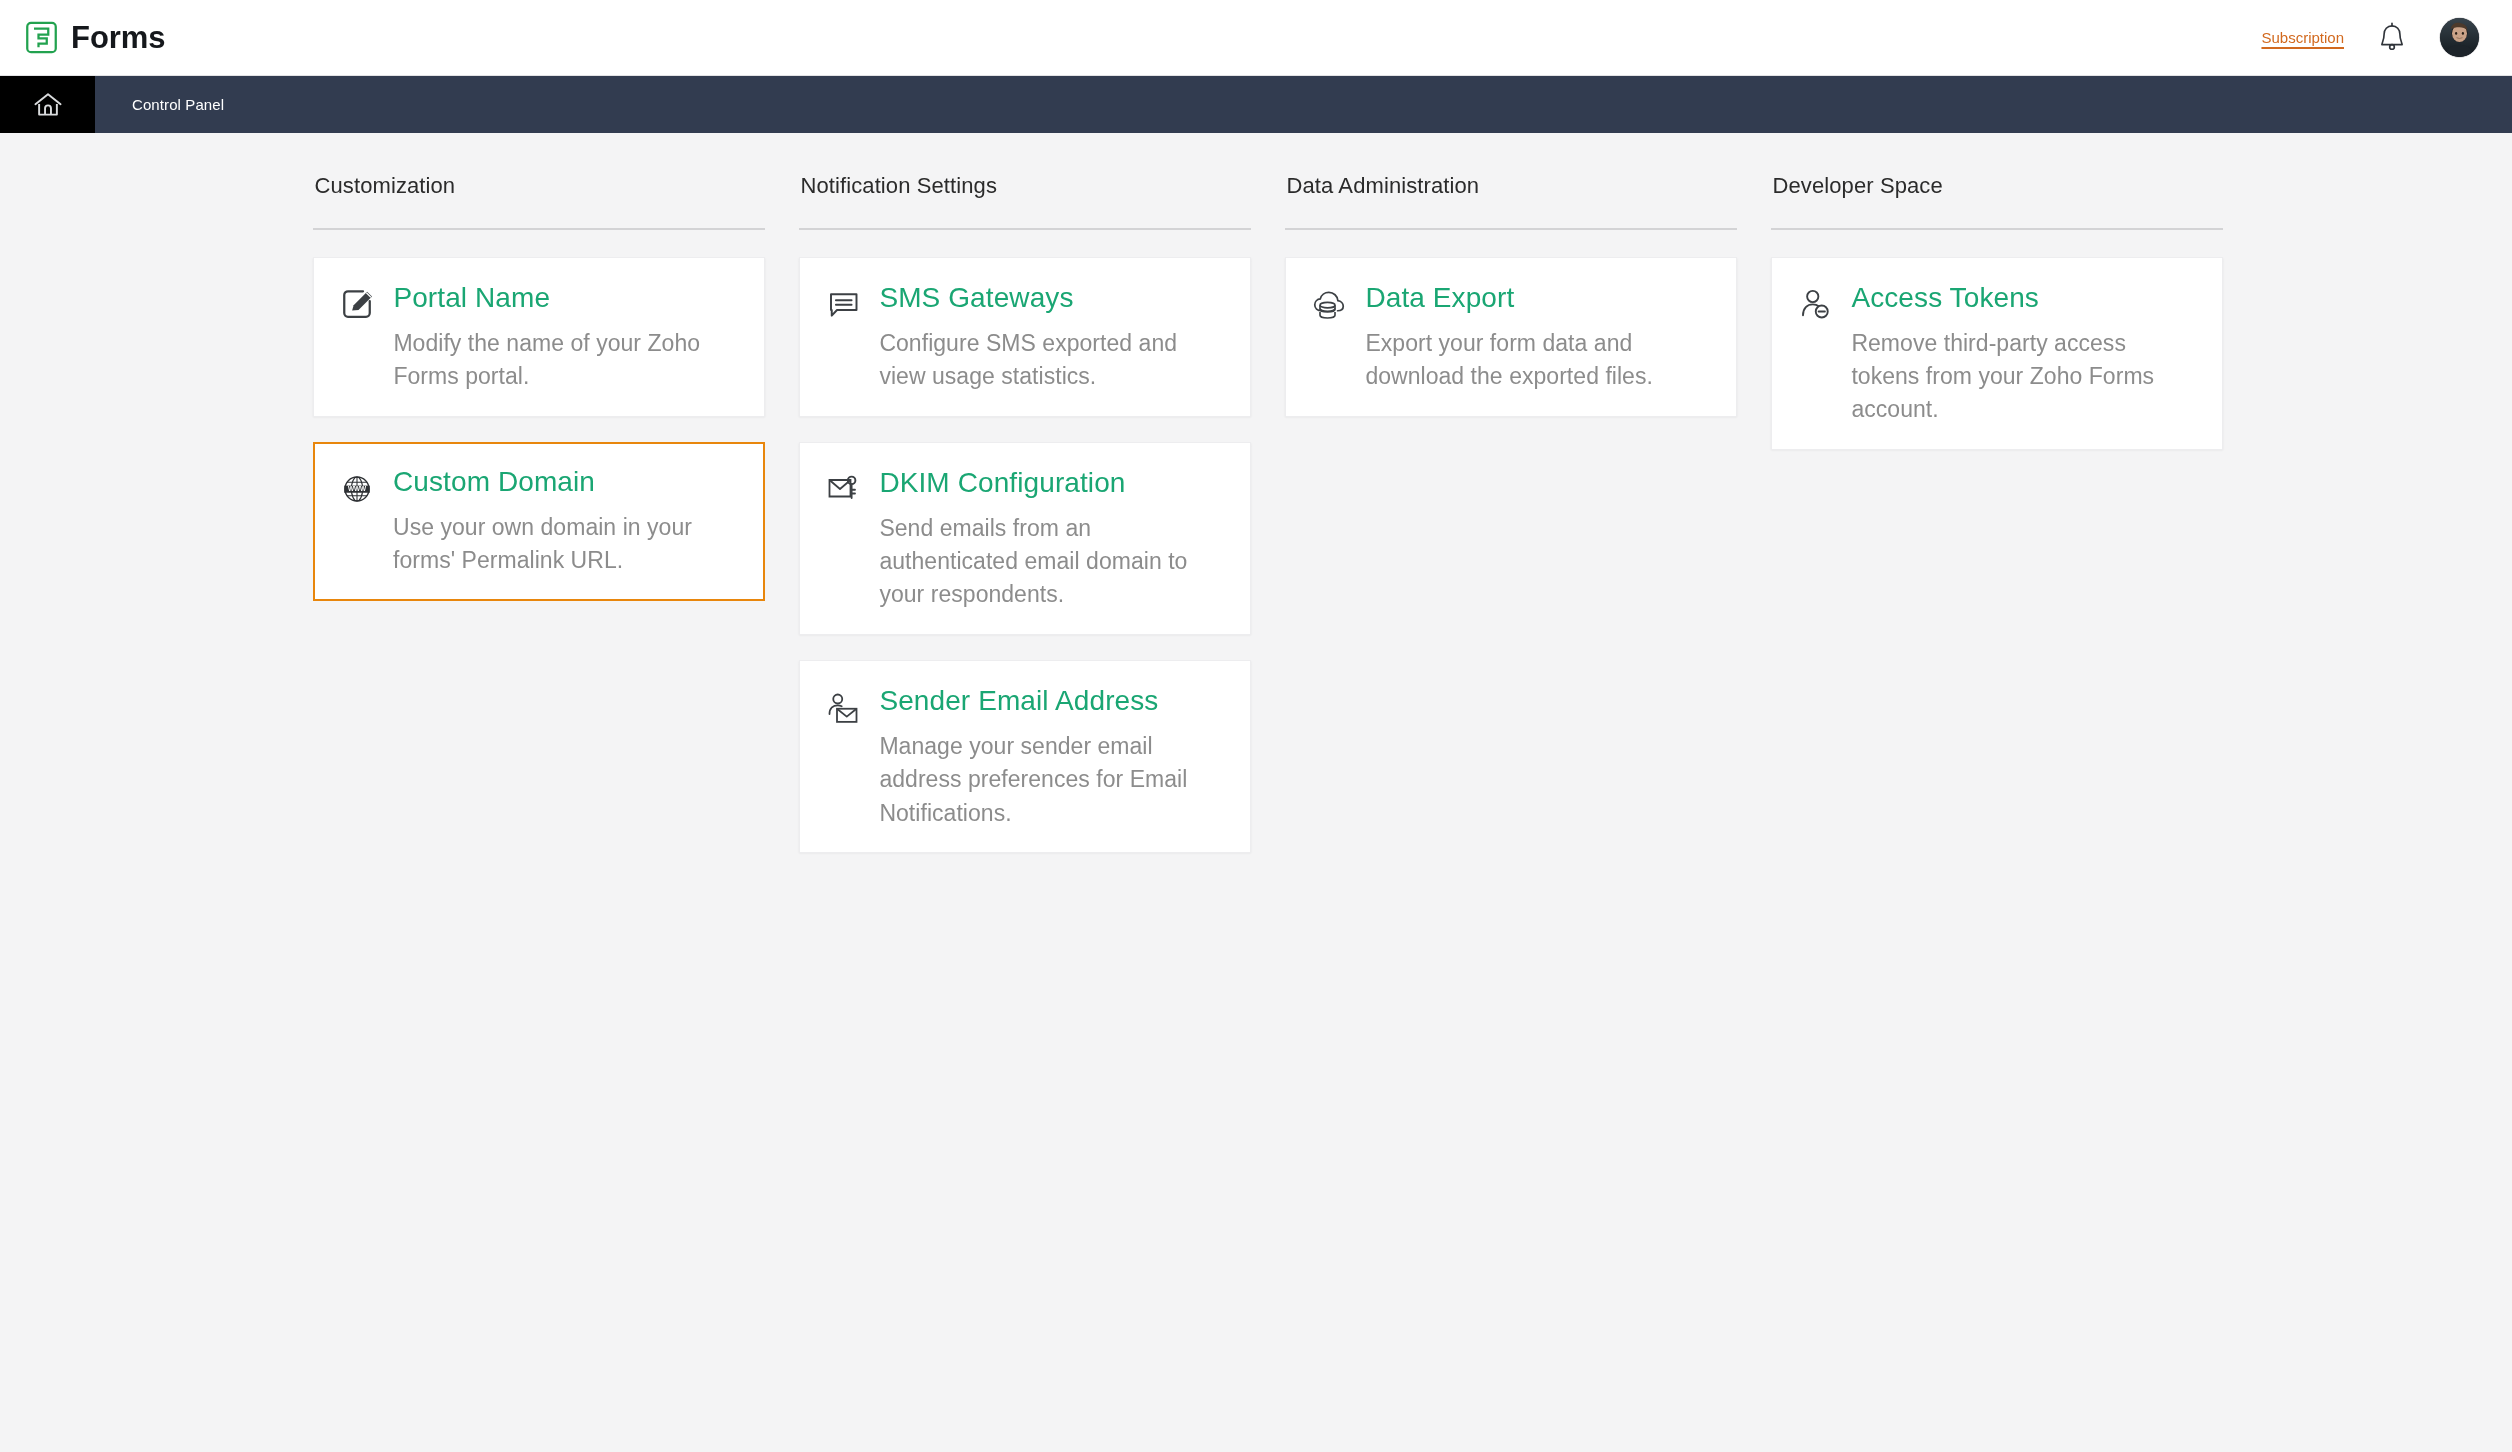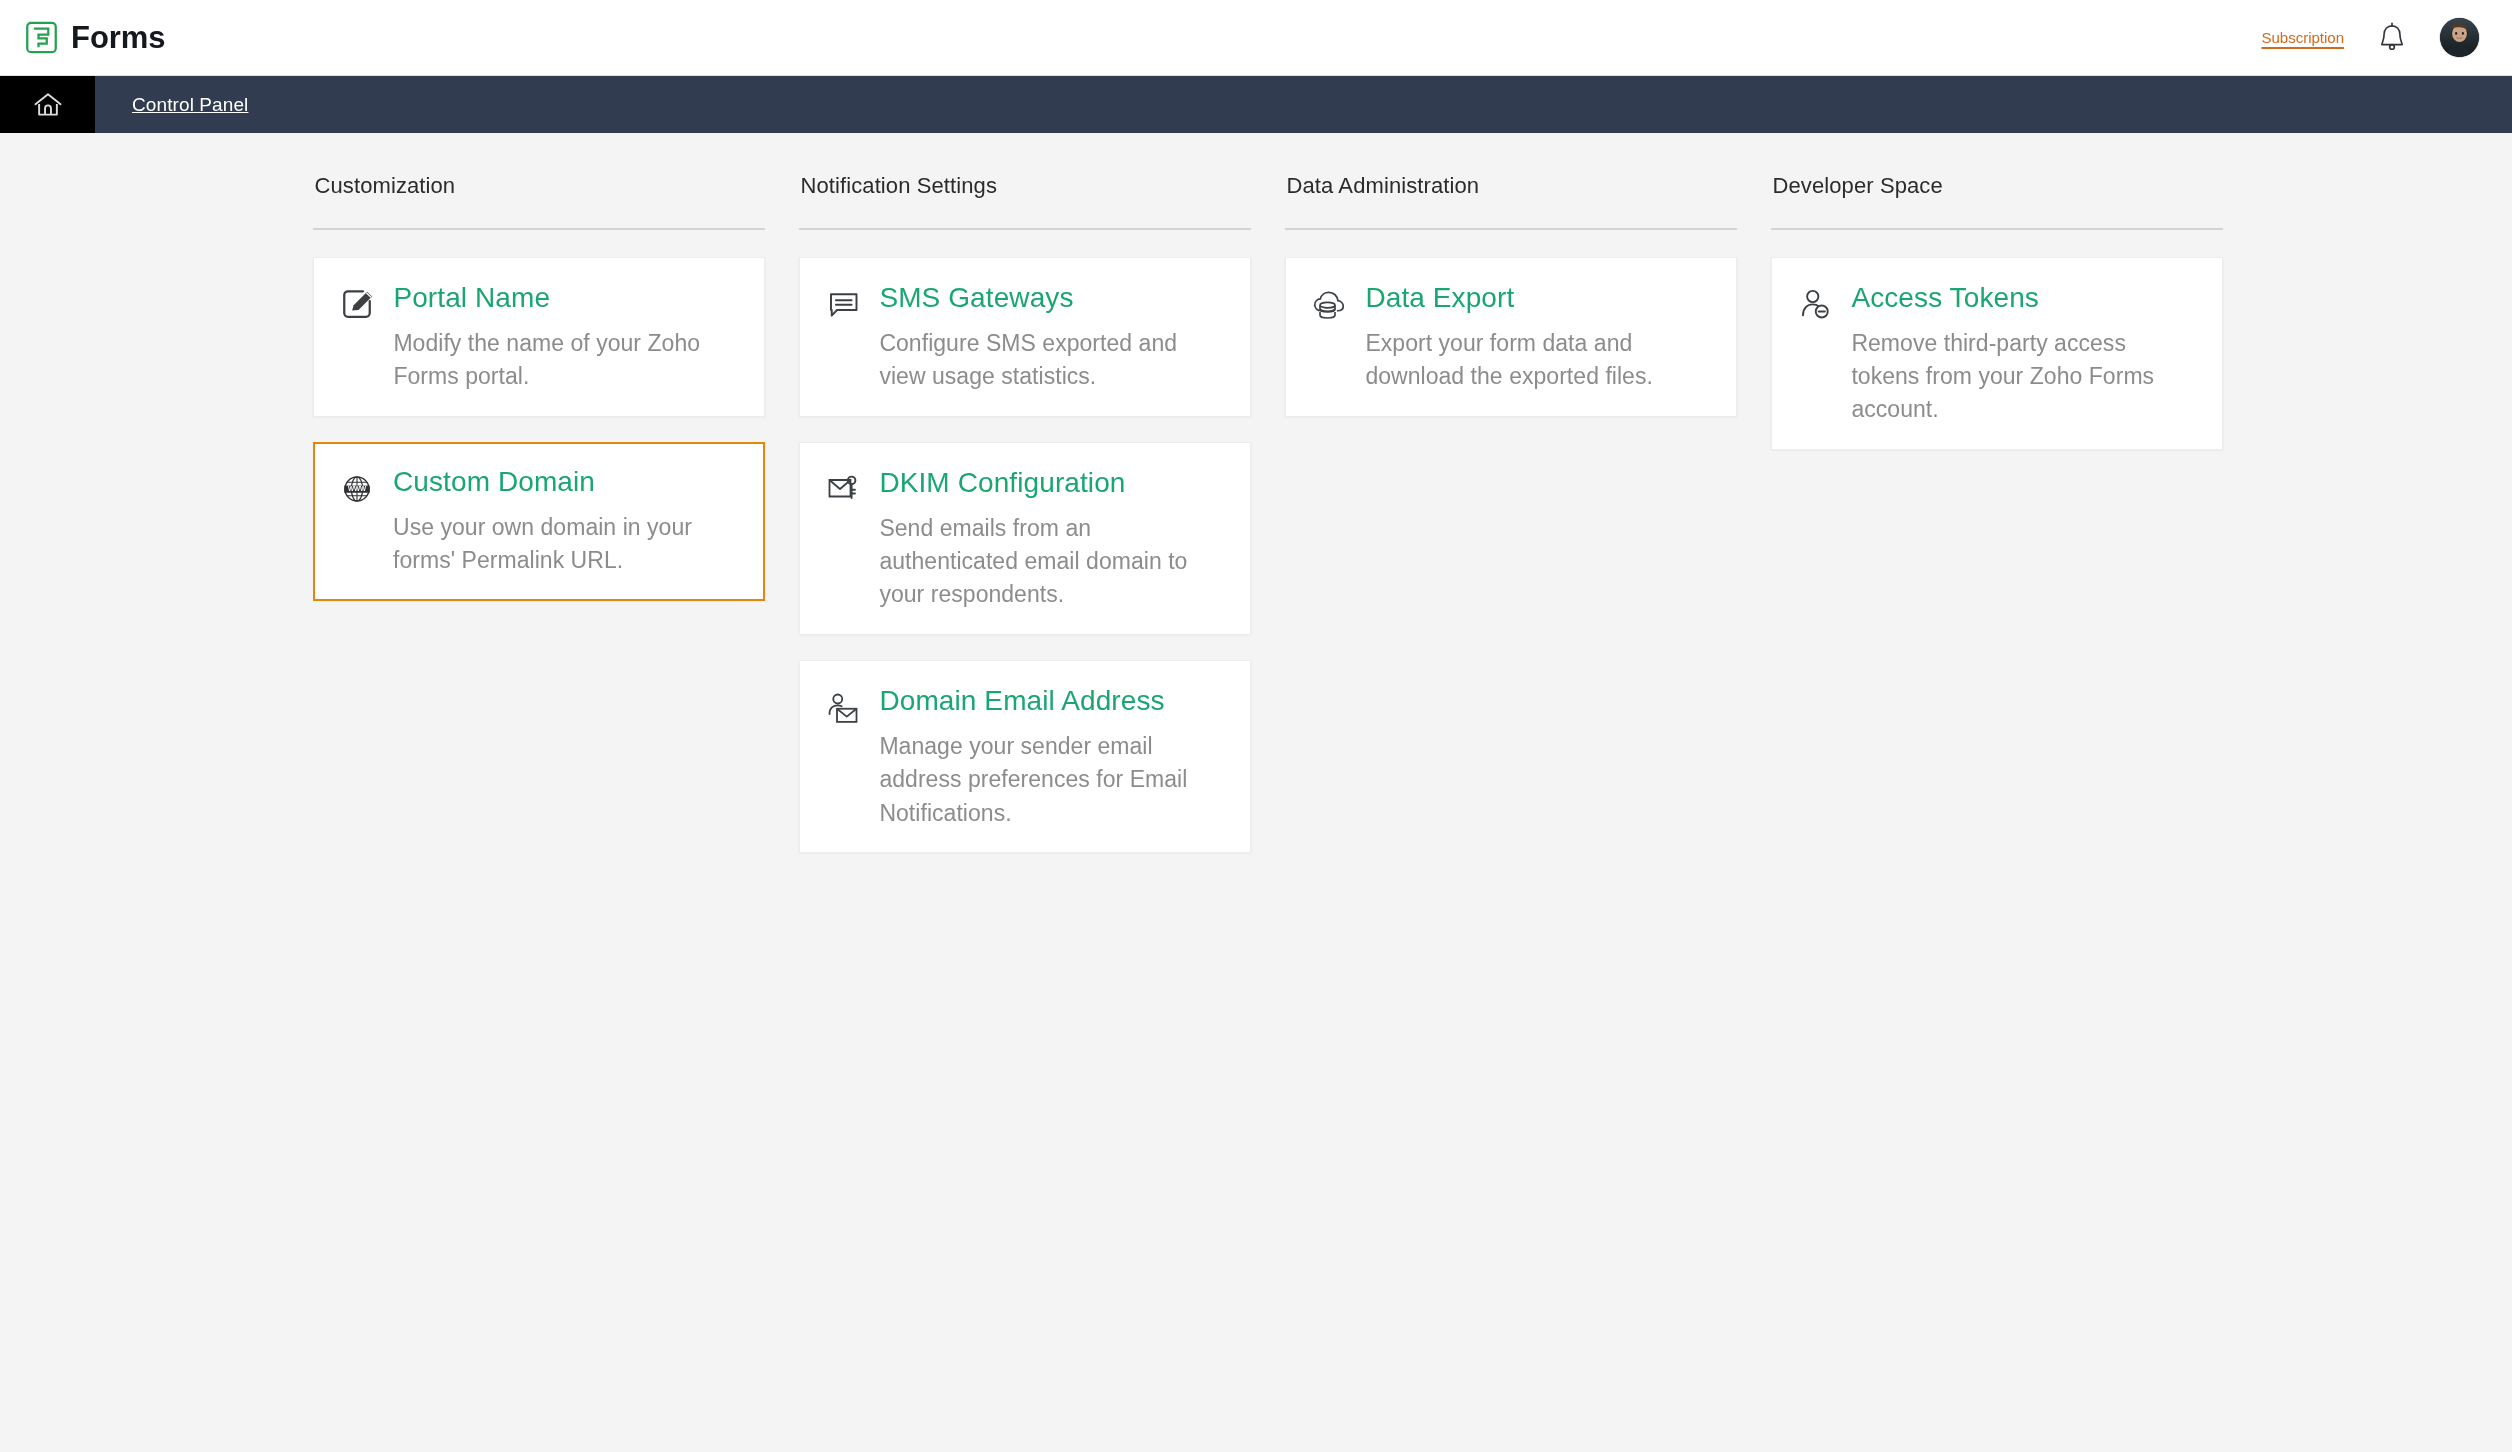--- a/index.html
+++ b/index.html
@@ -75,24 +75,23 @@
     align-items: center;
     justify-content: center;
     cursor: pointer;
     flex: 0 0 95px;
   }
   .home-icon { width: 34px; height: 34px; display: block; }
   .cpbar-title {
     display: flex;
     align-items: center;
     padding-left: 37px;
-    font-size: 19px;
+    font-size: 15px;
     color: #ffffff;
     letter-spacing: 0.1px;
-    text-decoration: underline;
   }
 
   
   .board {
     padding: 40px 12px 0 0;
     display: flex;
     gap: 0;
     padding-left: 313px;
   }
   .column {
@@ -287,21 +286,21 @@
     <div class="card">
       <span class="card-icon">
         <svg viewBox="0 0 48 48" xmlns="http://www.w3.org/2000/svg">
           <circle cx="17" cy="12" r="6" fill="none" stroke="#3c4044" stroke-width="2.4"></circle>
           <path d="M6 32 C6 24 11 20.5 17 20.5 C19 20.5 20.8 20.9 22.3 21.6" fill="none" stroke="#3c4044" stroke-width="2.4" stroke-linecap="round"></path>
           <rect x="16" y="25" width="26" height="17.5" fill="none" stroke="#3c4044" stroke-width="2.4"></rect>
           <path d="M16 25 L29 35.5 L42 25" fill="none" stroke="#3c4044" stroke-width="2.4" stroke-linejoin="round"></path>
         </svg>
       </span>
       <div class="card-body">
-        <div class="card-title">Domain Email Address</div>
+        <div class="card-title">Sender Email Address</div>
         <div class="card-desc">Manage your sender email address preferences for Email Notifications.</div>
       </div>
     </div>
   </div>
 
   <div class="column">
     <div class="col-head">Data Administration</div>
     <div class="col-rule"></div>
 
     <div class="card">

